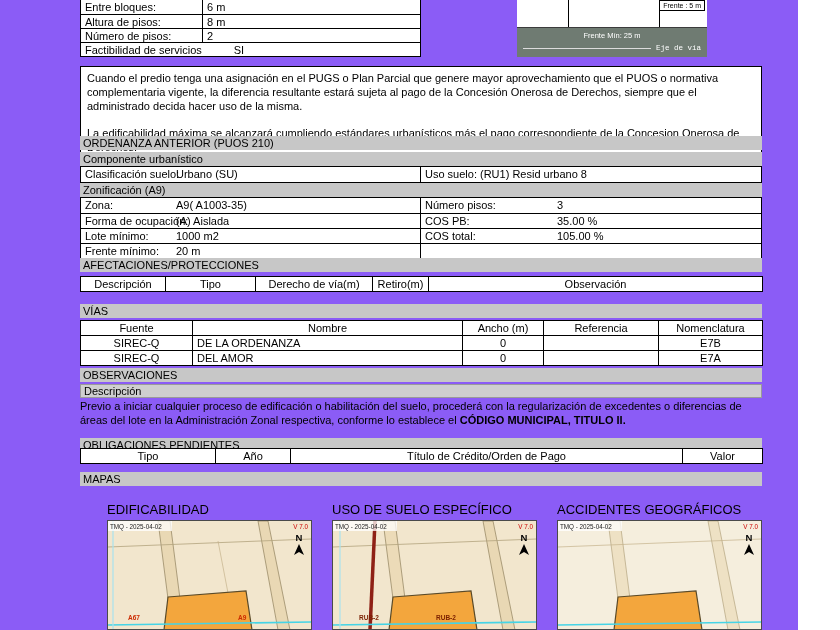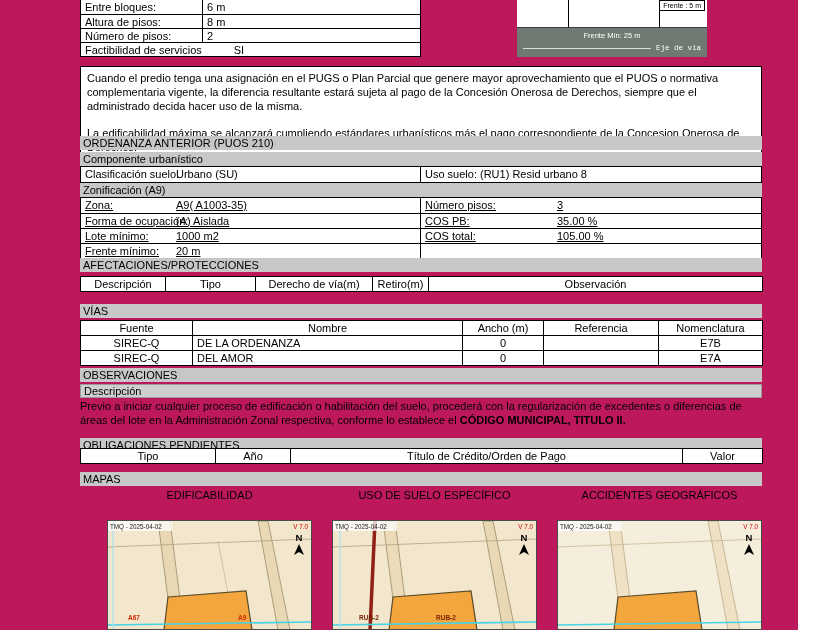--- a/index.html
+++ b/index.html
@@ -1,17 +1,17 @@
 <!DOCTYPE html>
 <html><head>
 <meta charset="utf-8">
 <style>
   html,body { margin:0; padding:0; background:#fff; }
   .page {
-    position:relative; width:798px; height:630px; background:#be185d;
+    position:relative; width:798px; height:630px; background:#8b5cf6;
     font-family:"Liberation Sans", sans-serif; color:#000; overflow:hidden;
   }
   .page * { box-sizing:border-box; }
 
   
   .toptable { position:absolute; left:80px; top:-1px; width:341px; border:1px solid #000; background:#fff; }
   .toptable .row { display:flex; height:14px; border-top:1px solid #000; font-size:11px; line-height:12px; }
   .toptable .row:first-child { border-top:none; }
   .toptable .lab { width:122px; border-right:1px solid #000; padding:1px 4px 0 4px; white-space:nowrap; }
   .toptable .val { padding:1px 4px 0 4px; white-space:nowrap; }
@@ -56,21 +56,21 @@
   table.tbl { position:absolute; left:80px; border-collapse:collapse; table-layout:fixed; background:#fff; }
   table.tbl td { border:1px solid #000; font-size:11px; height:15px; padding:0 4px;
     line-height:13px; overflow:hidden; white-space:nowrap; }
   td.c { text-align:center; } td.l { text-align:left; }
 
   
   .obs-text { position:absolute; left:80px; top:399px; width:682px; font-size:11px; line-height:14px; }
   .obs-text .bold { font-weight:bold; }
 
   
-  .map-title { position:absolute; top:489px; width:205px; text-align:center; font-size:11px; line-height:13px; }
+  .map-title { position:absolute; top:503px; width:205px; text-align:left; font-size:13px; line-height:13px; }
   .map-box { position:absolute; top:520px; width:205px; height:110px; border:1px solid #4a4a4a;
     overflow:hidden; background:#f2e6cd; }
   .map-title.m1, .map-box.m1 { left:107px; }
   .map-title.m2, .map-box.m2 { left:332px; }
   .map-title.m3, .map-box.m3 { left:557px; }
   .map-box svg { display:block; }
   .svgtxt { font-family:"Liberation Sans", sans-serif; }
 </style>
 </head>
 <body>
@@ -127,21 +127,21 @@
       </div>
       <div class="half">
         <span class="lab2 w55">Uso suelo:</span>
         <span class="val2">(RU1) Resid urbano 8</span>
       </div>
     </div>
   </div>
 
   <div class="secbar" style="top:183px;">Zonificación (A9)</div>
 
-  <div class="twocol" style="top:197px;text-decoration:underline;">
+  <div class="twocol" style="top:197px;">
     <div class="trow">
       <div class="half lft">
         <span class="lab2 w91">Zona:</span>
         <span class="val2">A9( A1003-35)</span>
       </div>
       <div class="half">
         <span class="lab2 w132">Número pisos:</span>
         <span class="val2">3</span>
       </div>
     </div>

